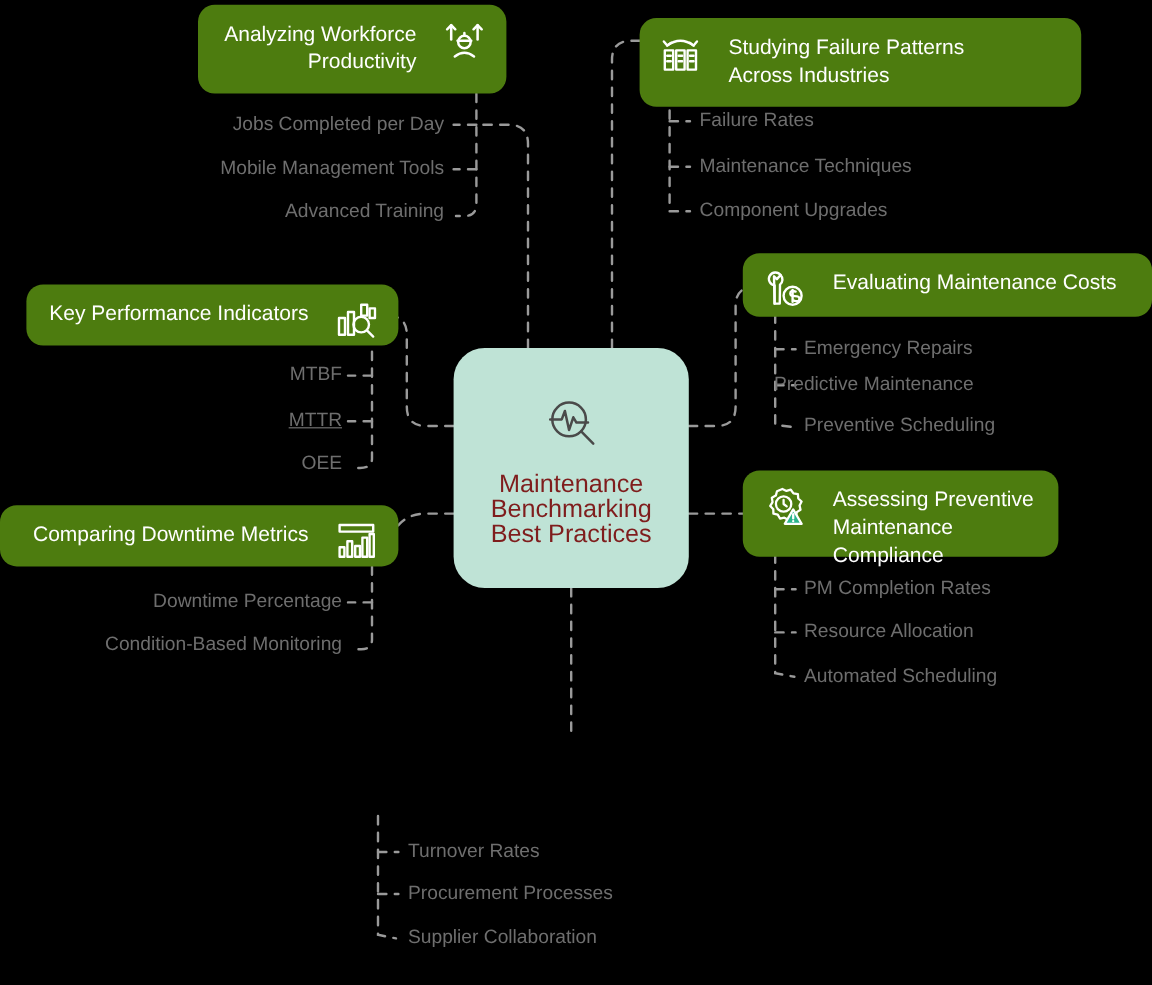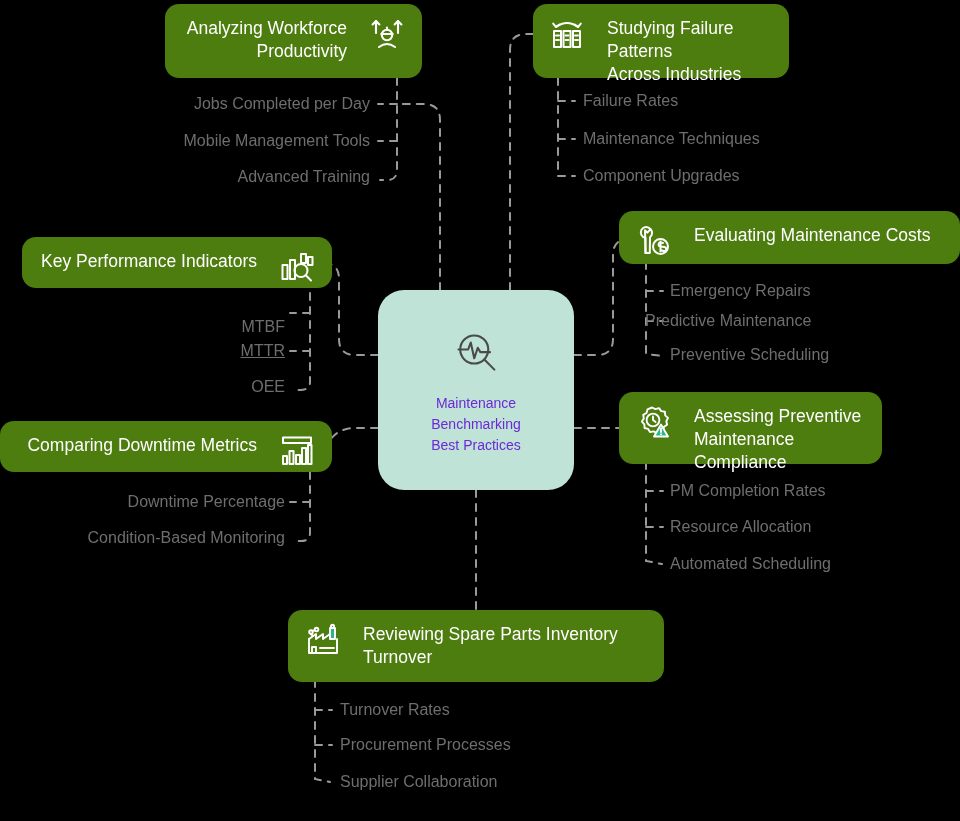--- a/index.html
+++ b/index.html
@@ -62,22 +62,22 @@
     background: #bfe3d6;
     border-radius: 26px;
     display: flex;
     flex-direction: column;
     align-items: center;
     justify-content: center;
     z-index: 3;
   }
   #central .c-ico { width: 56px; height: 56px; margin-bottom: 12px; }
   #central .c-label {
-    color: #6d28d9;
-    font-size: 14px;
+    color: #7f1d1d;
+    font-size: 21px;
     line-height: 21px;
     text-align: center;
     white-space: pre-line;
   }
 
   
   .sub {
     position: absolute;
     color: #6e6e6e;
     font-size: 16px;
@@ -165,21 +165,21 @@
         <path d="M11.3 17 H22.7"></path>
         <path d="M17 12.8 V10.6"></path>
         <path d="M9 30 q8 -6 16 0"></path>
       </g>
     </svg>
   </div>
   <div class="sub right-align" style="left:370px; top:104px;">Jobs Completed per Day</div>
   <div class="sub right-align" style="left:370px; top:141px;">Mobile Management Tools</div>
   <div class="sub right-align" style="left:370px; top:177px;">Advanced Training</div>
 
-  <div class="pill icon-left" style="left:533px; top:4px; width:256px; height:74px;padding-left:17px;">
+  <div class="pill icon-left" style="left:533px; top:15px; width:368px; height:74px;padding-left:17px;">
     <svg class="ico" viewBox="0 0 34 34">
       <g fill="none" stroke="#ffffff" stroke-width="2" stroke-linecap="round" stroke-linejoin="round">
         <path d="M6 10 q11 -8 22 0"></path>
         <path d="M3.2 6.6 L6 10 L9.4 7.6"></path>
         <path d="M24.8 7.6 L28 10 L30.8 6.6"></path>
         <rect x="4" y="14" width="7" height="16"></rect>
         <rect x="13.5" y="14" width="7" height="16"></rect>
         <rect x="23" y="14" width="7" height="16"></rect>
         <path d="M6 18.5 H9 M6 23 H9 M15.5 18.5 H18.5 M15.5 23 H18.5 M25 18.5 H28 M25 23 H28"></path>
       </g>
@@ -197,21 +197,21 @@
       <g fill="none" stroke="#ffffff" stroke-width="2" stroke-linecap="round" stroke-linejoin="round">
         <rect x="2.5" y="15" width="5" height="14"></rect>
         <rect x="10" y="10" width="5" height="19"></rect>
         <rect x="21" y="4" width="5" height="9"></rect>
         <rect x="28" y="7" width="4.5" height="8"></rect>
         <circle cx="21" cy="20.5" r="6.5"></circle>
         <path d="M25.8 25.3 L31 30.5"></path>
       </g>
     </svg>
   </div>
-  <div class="sub right-align" style="left:285px; top:327px;padding-left:32px;">MTBF</div>
+  <div class="sub right-align" style="left:285px; top:313px;padding-left:32px;">MTBF</div>
   <div class="sub right-align" style="left:285px; top:351px;text-decoration:underline;">MTTR</div>
   <div class="sub right-align" style="left:285px; top:387px;">OEE</div>
 
   <div class="pill icon-left" style="left:619px; top:211px; width:341px; height:53px;">
     <svg class="ico" viewBox="0 0 34 34">
       <g fill="none" stroke="#ffffff" stroke-width="2" stroke-linecap="round" stroke-linejoin="round">
         <path d="M13.5 5.2 a5.4 5.4 0 1 0 -5 8.6 L8.5 29"></path>
         <path d="M8.5 29 L12.8 29 L13 13.2 a5.4 5.4 0 0 0 0.5 -8 L10.4 8.6 L8 6.2 Z"></path>
         <circle cx="23.5" cy="22.5" r="7.5"></circle>
         <path d="M26 19 q-4.4 -1.6 -4.4 1.6 q0 2.2 3.8 2.2 q3.8 0 3.8 2.1 q0 3.2 -4.6 1.6"></path>
@@ -253,34 +253,17 @@
         <path d="M24 29.2 V29.3"></path>
       </g>
     </svg>
     <div class="label">Assessing Preventive
 Maintenance Compliance</div>
   </div>
   <div class="sub left-align" style="left:670px; top:491px;">PM Completion Rates</div>
   <div class="sub left-align" style="left:670px; top:527px;">Resource Allocation</div>
   <div class="sub left-align" style="left:670px; top:564px;">Automated Scheduling</div>
 
-  <div class="pill icon-left" style="left:288px; top:610px; width:376px; height:72px;">
-    <svg class="ico" viewBox="0 0 34 34">
-      <g fill="none" stroke="#ffffff" stroke-width="1.9" stroke-linecap="round" stroke-linejoin="round">
-        <path d="M3 16 L3 30 H31 V16"></path>
-        <path d="M3 16 L10 11 V16 L17 11 V16 L24 11"></path>
-        <rect x="24" y="5" width="5" height="11" fill="#2bb58c"></rect>
-        <circle cx="26.5" cy="3.3" r="1.6"></circle>
-        <path d="M6 24 h4 v6 h-4 z"></path>
-        <path d="M14 25 H28"></path>
-        <circle cx="5" cy="9" r="1.8"></circle>
-        <circle cx="10.5" cy="6.5" r="1.8"></circle>
-        <path d="M6.4 8 L9.2 7.2 M4.6 10.7 L7 13"></path>
-      </g>
-    </svg>
-    <div class="label">Reviewing Spare Parts Inventory
-Turnover</div>
-  </div>
   <div class="sub left-align" style="left:340px; top:710px;">Turnover Rates</div>
   <div class="sub left-align" style="left:340px; top:745px;">Procurement Processes</div>
   <div class="sub left-align" style="left:340px; top:782px;">Supplier Collaboration</div>
 
 </div>
 
 </body></html>

